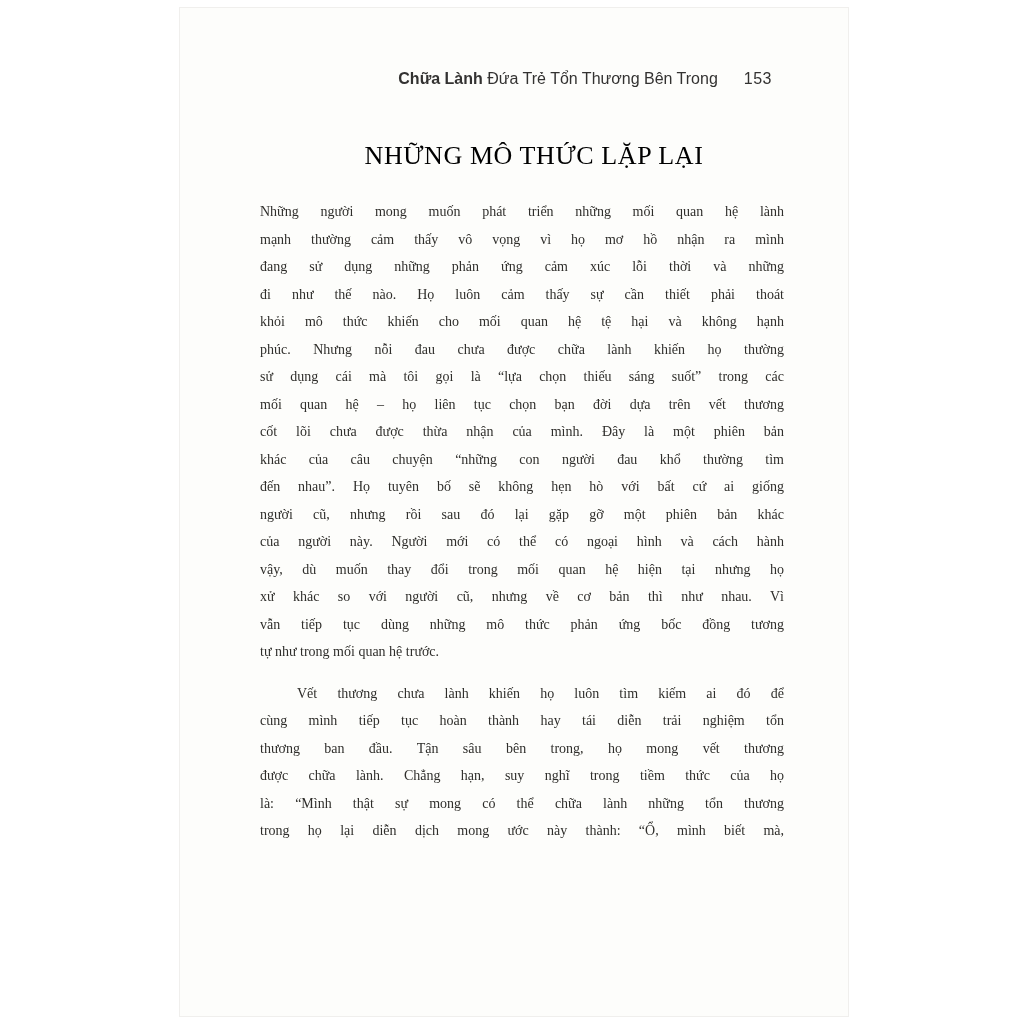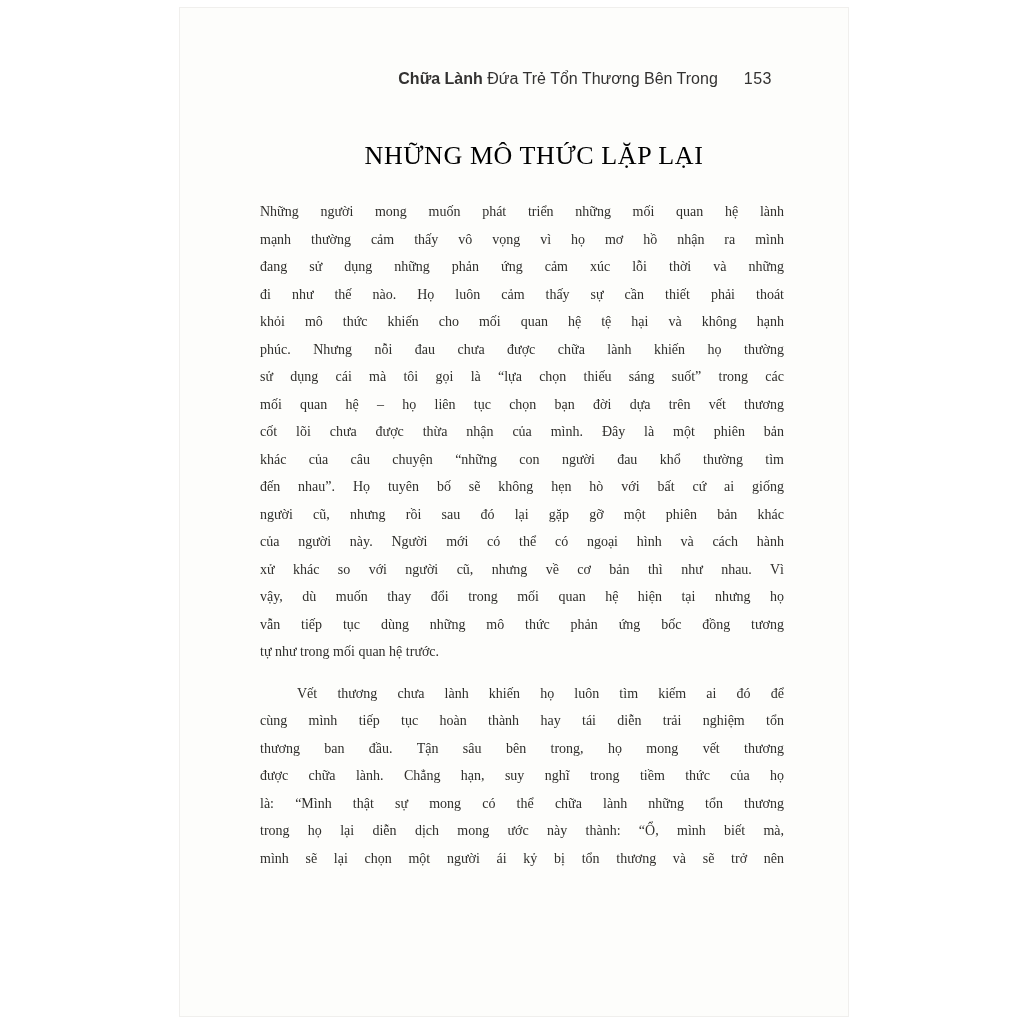--- a/index.html
+++ b/index.html
@@ -82,29 +82,28 @@
         <div class="line">đi như thế nào. Họ luôn cảm thấy sự cần thiết phải thoát</div>
         <div class="line">khỏi mô thức khiến cho mối quan hệ tệ hại và không hạnh</div>
         <div class="line">phúc. Nhưng nỗi đau chưa được chữa lành khiến họ thường</div>
         <div class="line">sử dụng cái mà tôi gọi là “lựa chọn thiếu sáng suốt” trong các</div>
         <div class="line">mối quan hệ – họ liên tục chọn bạn đời dựa trên vết thương</div>
         <div class="line">cốt lõi chưa được thừa nhận của mình. Đây là một phiên bản</div>
         <div class="line">khác của câu chuyện “những con người đau khổ thường tìm</div>
         <div class="line">đến nhau”. Họ tuyên bố sẽ không hẹn hò với bất cứ ai giống</div>
         <div class="line">người cũ, nhưng rồi sau đó lại gặp gỡ một phiên bản khác</div>
         <div class="line">của người này. Người mới có thể có ngoại hình và cách hành</div>
+        <div class="line">vậy, dù muốn thay đổi trong mối quan hệ hiện tại nhưng họ</div>
         <div class="line">xử khác so với người cũ, nhưng về cơ bản thì như nhau. Vì</div>
-        <div class="line">vậy, dù muốn thay đổi trong mối quan hệ hiện tại nhưng họ</div>
         <div class="line">vẫn tiếp tục dùng những mô thức phản ứng bốc đồng tương</div>
         <div class="line last">tự như trong mối quan hệ trước.</div>
       </div>
       <div class="paragraph">
         <div class="line indent">Vết thương chưa lành khiến họ luôn tìm kiếm ai đó để</div>
         <div class="line">cùng mình tiếp tục hoàn thành hay tái diễn trải nghiệm tổn</div>
         <div class="line">thương ban đầu. Tận sâu bên trong, họ mong vết thương</div>
         <div class="line">được chữa lành. Chẳng hạn, suy nghĩ trong tiềm thức của họ</div>
         <div class="line">là: “Mình thật sự mong có thể chữa lành những tổn thương</div>
         <div class="line">trong họ lại diễn dịch mong ước này thành: “Ổ, mình biết mà,</div>
-        <div class="line">mình sẽ lại chọn một người ái kỷ bị tổn thương và sẽ trở nên</div>
       </div>
     </div>
 
 </div>
 
 </body></html>

